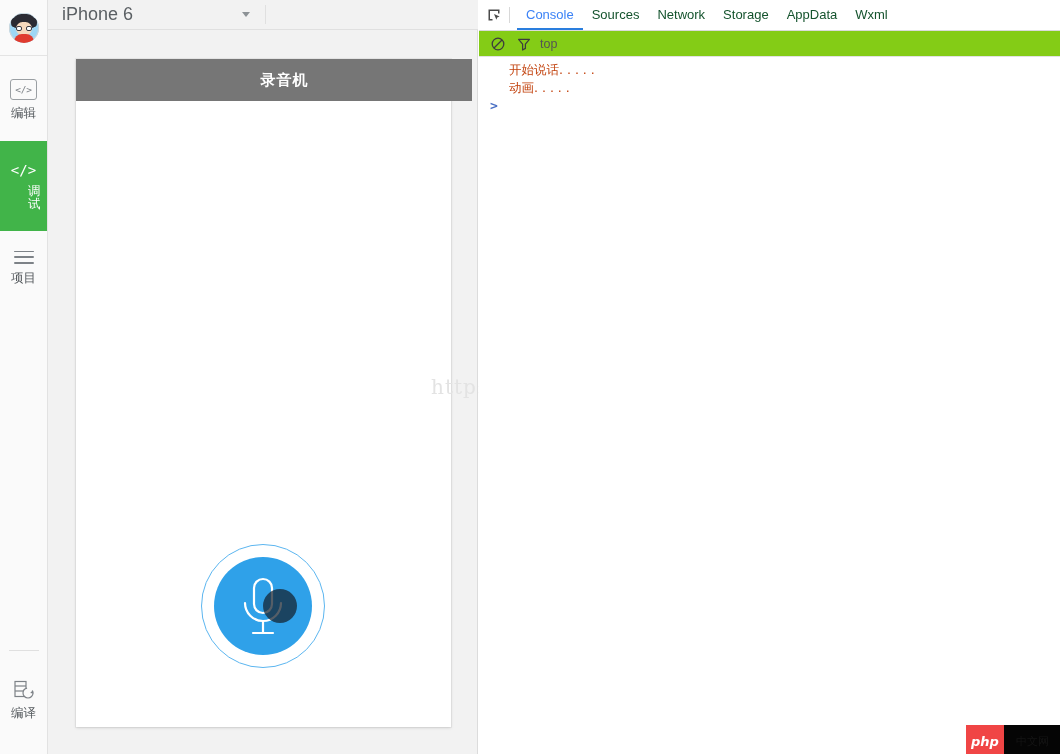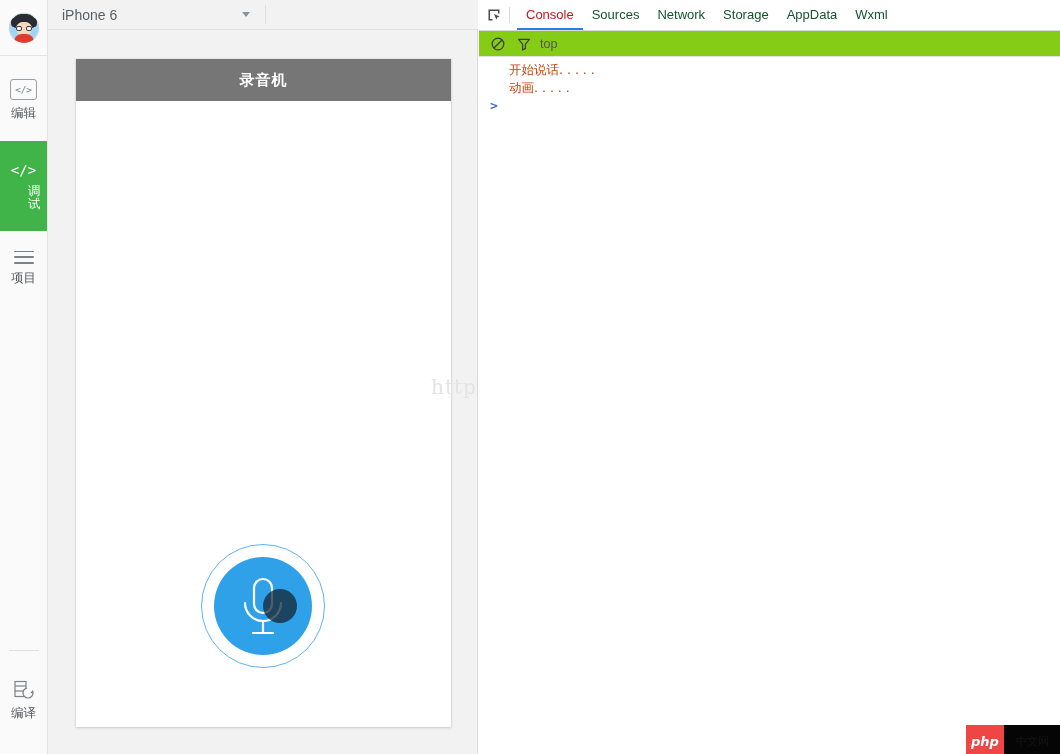--- a/index.html
+++ b/index.html
@@ -105,38 +105,38 @@
   .sim-toolbar{
     position:absolute;left:0;top:0;width:430px;height:30px;
     background:#f2f2f2;border-bottom:1px solid #e0e0e0;
     box-sizing:border-box;
   }
   .sim-select{
     position:absolute;top:0;height:29px;
     display:flex;align-items:center;cursor:pointer;
   }
   .sim-select .txt{
-    font-size:14px;color:#5a5f63;
+    font-size:18px;color:#5a5f63;
   }
   .caret{
     width:0;height:0;border-left:4.5px solid transparent;
     border-right:4.5px solid transparent;border-top:5px solid #8d9296;
   }
   .sim-div{
     position:absolute;top:5px;left:217px;width:1px;height:19px;background:#e0e0e0;
   }
 
   .phone{
     position:absolute;left:28px;top:59px;width:375px;height:668px;
     background:#ffffff;
     box-shadow:0 1px 3px rgba(0,0,0,0.13), 0 0 0 1px rgba(0,0,0,0.04);
   }
   .phone-header{
     position:absolute;left:0;top:0;width:375px;height:42px;
-    background:#767676;display:flex;align-items:center;justify-content:center;
+    background:#767676;display:flex;align-items:center;justify-content:center;padding-left:21px;
   }
   .phone-header .title{
     font-size:15px;color:#ffffff;font-weight:bold;letter-spacing:1px;
     font-family:"DejaVu Sans","Liberation Sans",sans-serif;
   }
   .phone-body{
     position:absolute;left:0;top:42px;width:375px;height:626px;background:#ffffff;
   }
 
   .mic-wrap{
@@ -177,21 +177,21 @@
   .inspect-btn{
     width:30px;display:flex;align-items:center;justify-content:center;
     cursor:pointer;
   }
   .tab-div{width:1px;height:16px;background:#d8d8d8;align-self:center;margin-right:7px;}
   .tab{
     padding:0 9px;display:flex;align-items:center;
     font-size:13px;color:#14532d;cursor:pointer;
     box-sizing:border-box;border-bottom:2px solid transparent;
   }
-  .tab.active{color:#b91c1c;border-bottom:2px solid #2a7ede;}
+  .tab.active{color:#3b82f6;border-bottom:2px solid #2a7ede;}
 
   .dev-filter{
     position:absolute;left:0;top:31px;width:581px;height:26px;
     border-bottom:1px solid #e2e2e2;box-sizing:border-box;
     display:flex;align-items:center;background:#84cc16;
   }
   .fbtn{width:26px;display:flex;align-items:center;justify-content:center;cursor:pointer;}
   .ctx{
     font-size:12.5px;color:#555;margin-left:3px;cursor:pointer;
   }

